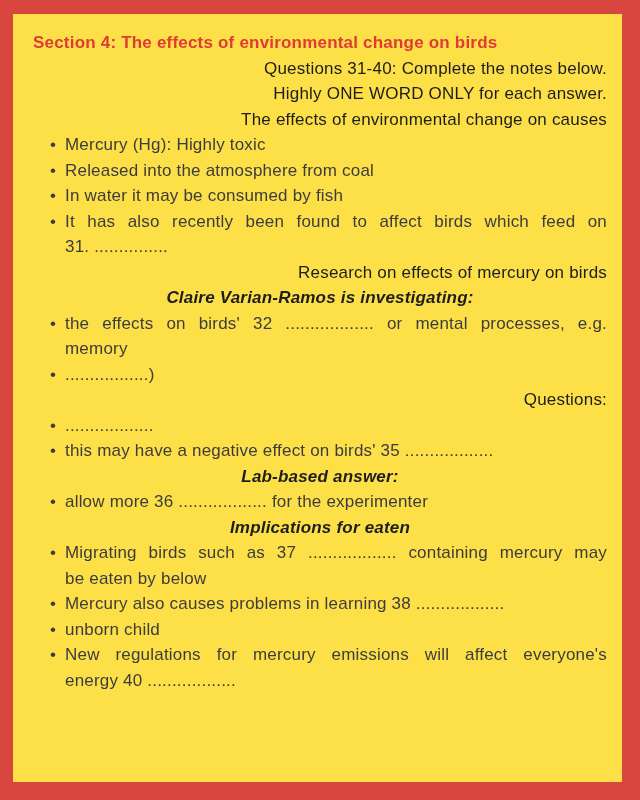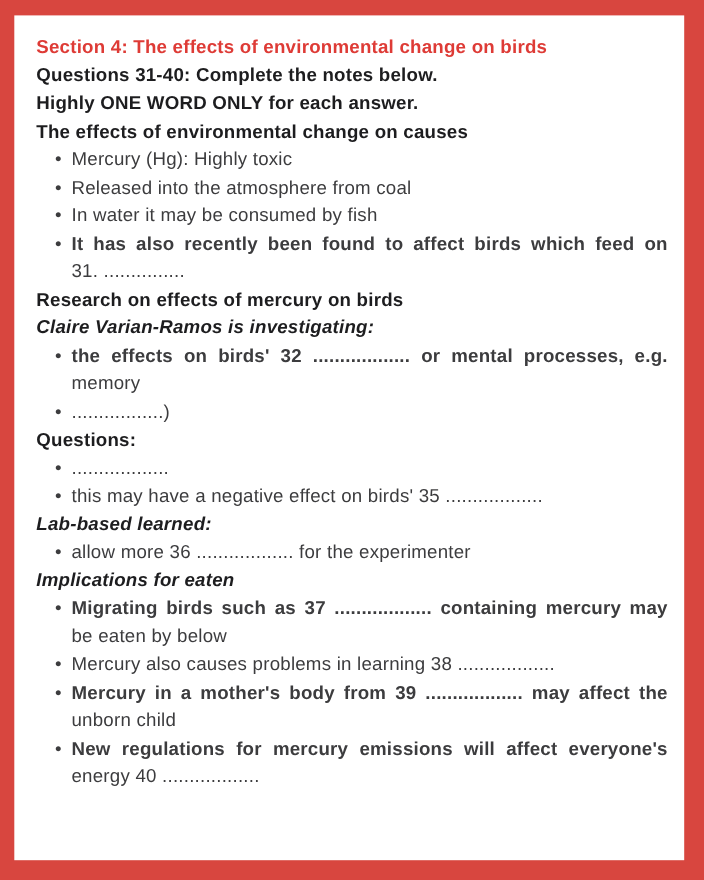--- a/index.html
+++ b/index.html
@@ -13,63 +13,64 @@
     font-family: "Liberation Sans", sans-serif;
     overflow: hidden;
     position: relative;
   }
   .panel {
     position: absolute;
     left: 13px;
     top: 14px;
     width: 609px;
     height: 768px;
-    background: #ffffff;
+    background: #fde047;
     box-sizing: border-box;
   }
   .content {
     position: absolute;
     left: 20px;
     top: 16px;
     right: 15px;
     font-size: 17px;
     line-height: 25.5px;
     letter-spacing: 0.2px;
     color: #3c3c3e;
   }
   .blk { margin: 0; }
   .title {
     font-weight: 700;
     color: #de3b36;
   }
   .heading {
-    font-weight: 700;
+    font-weight: 400;
     color: #1d1d1f;
+    text-align: right;
   }
   .heading-italic {
     font-weight: 700;
     font-style: italic;
     color: #1d1d1f;
+    text-align: center;
   }
   .bullet-item {
     position: relative;
     padding-left: 32px;
   }
   .bullet-icon {
     position: absolute;
     left: 17px;
     top: 0;
     color: #3c3c3e;
   }
   .line { margin: 0; }
   .jline {
     text-align: justify;
     text-align-last: justify;
     text-justify: inter-word;
-    font-weight: bold;
   }
 </style>
 </head>
 <body>
 
 <div class="panel">
   <div class="content">
       <div class="blk title">Section 4: The effects of environmental change on birds</div>
       <div class="blk heading">Questions 31-40: Complete the notes below.</div>
       <div class="blk heading">Highly ONE WORD ONLY for each answer.</div>
@@ -104,38 +105,37 @@
       </div>
       <div class="blk heading">Questions:</div>
       <div class="bullet-item">
         <span class="bullet-icon">•</span>
         <div class="line">..................</div>
       </div>
       <div class="bullet-item">
         <span class="bullet-icon">•</span>
         <div class="line">this may have a negative effect on birds' 35 ..................</div>
       </div>
-      <div class="blk heading-italic">Lab-based learned:</div>
+      <div class="blk heading-italic">Lab-based answer:</div>
       <div class="bullet-item">
         <span class="bullet-icon">•</span>
         <div class="line">allow more 36 .................. for the experimenter</div>
       </div>
       <div class="blk heading-italic">Implications for eaten</div>
       <div class="bullet-item">
         <span class="bullet-icon">•</span>
         <div class="line jline">Migrating birds such as 37 .................. containing mercury may</div>
         <div class="line">be eaten by below</div>
       </div>
       <div class="bullet-item">
         <span class="bullet-icon">•</span>
         <div class="line">Mercury also causes problems in learning 38 ..................</div>
       </div>
       <div class="bullet-item">
         <span class="bullet-icon">•</span>
-        <div class="line jline">Mercury in a mother's body from 39 .................. may affect the</div>
         <div class="line">unborn child</div>
       </div>
       <div class="bullet-item">
         <span class="bullet-icon">•</span>
         <div class="line jline">New regulations for mercury emissions will affect everyone's</div>
         <div class="line">energy 40 ..................</div>
       </div>
     </div>
 </div>
 

